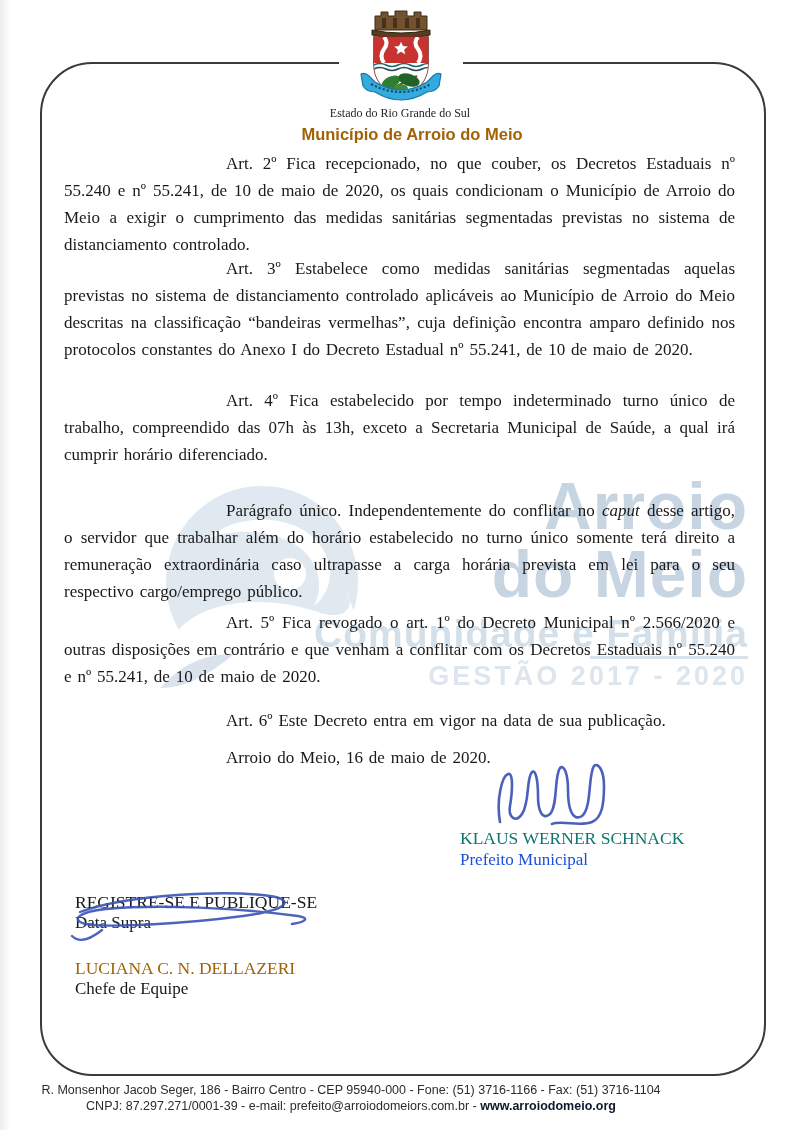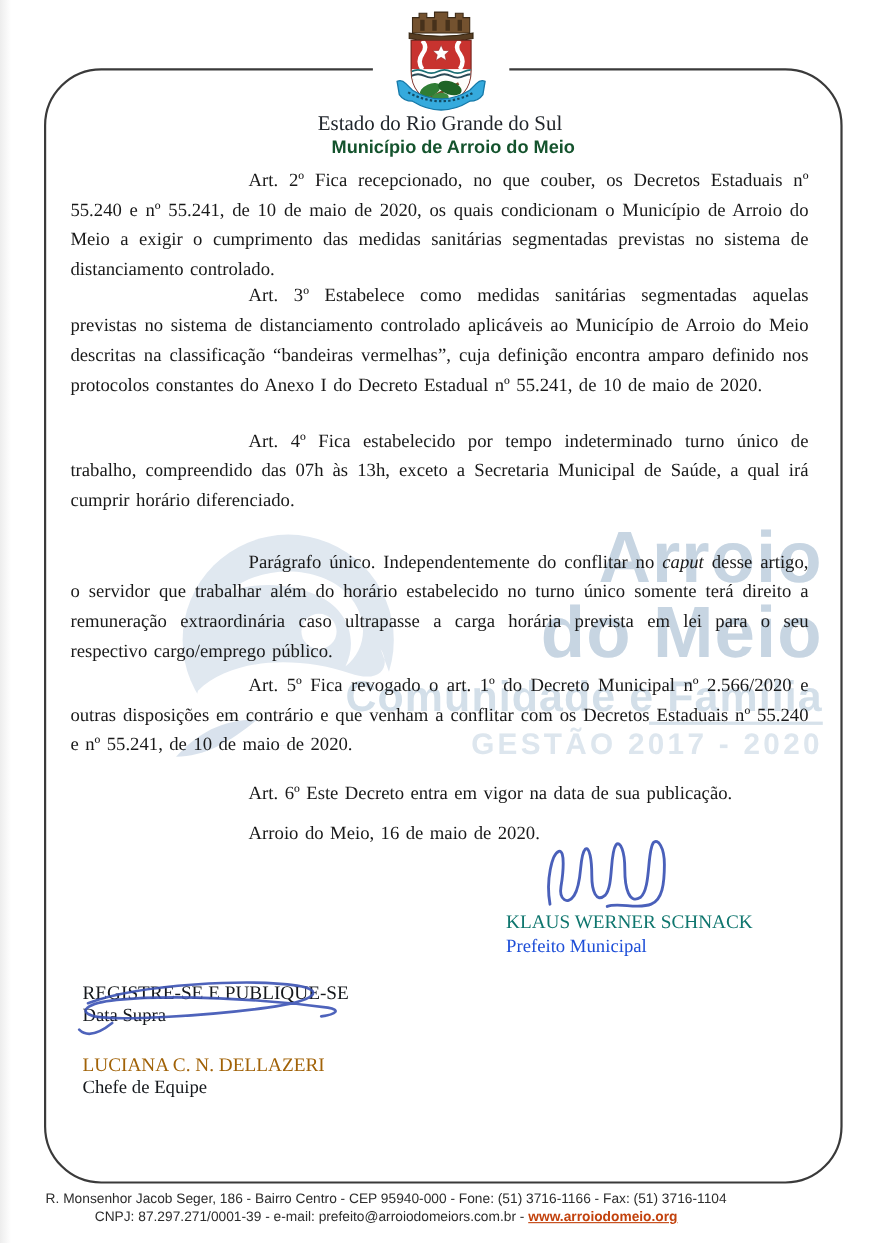--- a/index.html
+++ b/index.html
@@ -15,22 +15,22 @@
   .page-frame{
     position:absolute;left:40px;top:62px;width:726px;height:1014px;box-sizing:border-box;
     border:2px solid #3a3a3a;border-radius:52px;z-index:1;background:transparent;
   }
 
   
   .crest-box{position:absolute;left:339px;top:0px;width:124px;height:104px;background:#ffffff;z-index:3;text-align:center;}
   .crest-box svg{display:block;margin:6px auto 0 auto;}
 
   .doc-header{position:absolute;left:0;top:102px;width:800px;text-align:center;z-index:4;}
-  .doc-header .state{font-size:19px;line-height:22px;color:#20252b;}
-  .doc-header .muni{font-family:"Liberation Sans","DejaVu Sans",sans-serif;font-weight:bold;font-size:16.5px;line-height:20px;color:#14532d;padding-left:24px;}
+  .doc-header .state{font-size:12px;line-height:22px;color:#20252b;}
+  .doc-header .muni{font-family:"Liberation Sans","DejaVu Sans",sans-serif;font-weight:bold;font-size:16.5px;line-height:20px;color:#a16207;padding-left:24px;}
 
   
   .watermark{position:absolute;left:0;top:0;width:800px;height:1130px;z-index:2;pointer-events:none;}
   .wm-logo{position:absolute;left:150px;top:478px;}
   .wm-text{position:absolute;right:52px;top:472px;text-align:right;
     font-family:"Liberation Sans","DejaVu Sans",sans-serif;font-weight:bold;margin-left:48px;}
   .wm-l1,.wm-l2{font-size:66px;line-height:68px;color:#c7d5e2;letter-spacing:1px;}
   .wm-l3{font-size:39px;line-height:36px;color:#d3dfe9;margin-top:8px;letter-spacing:1px;}
   .wm-rule{margin:4px 0 2px auto;width:158px;border-top:3px solid #d6e1ea;}
   .wm-l4{font-size:27px;line-height:30px;color:#dde6ee;letter-spacing:3px;font-weight:bold;}
@@ -56,21 +56,21 @@
   
   .reg-line1{position:absolute;left:75px;top:892px;z-index:4;font-size:17.5px;line-height:21px;color:#15181c;}
   .reg-line2{position:absolute;left:75px;top:912px;z-index:4;font-size:17px;line-height:21px;color:#15181c;}
   .sig-clerk{position:absolute;left:58px;top:886px;z-index:5;}
   .clerk-name{position:absolute;left:75px;top:958px;z-index:4;font-size:17.5px;line-height:21px;color:#a16207;}
   .clerk-title{position:absolute;left:75px;top:978px;z-index:4;font-size:17px;line-height:21px;color:#15181c;}
 
   
   .footer{position:absolute;left:0;top:1082px;width:702px;text-align:center;z-index:4;
     font-family:"Liberation Sans","DejaVu Sans",sans-serif;font-size:12.5px;line-height:16px;color:#2c2c2c;}
-  .footer b{font-weight:bold;color:#c2410c;text-decoration:underline;}
+  .footer b{font-weight:bold;color:#0f172a;}
 </style>
 </head>
 <body>
 
 <div class="scan-edge"></div>
 
 <div class="watermark">
   <div class="wm-logo">
     <svg width="218" height="224" viewBox="0 0 218 224">
       <g opacity="0.85">

